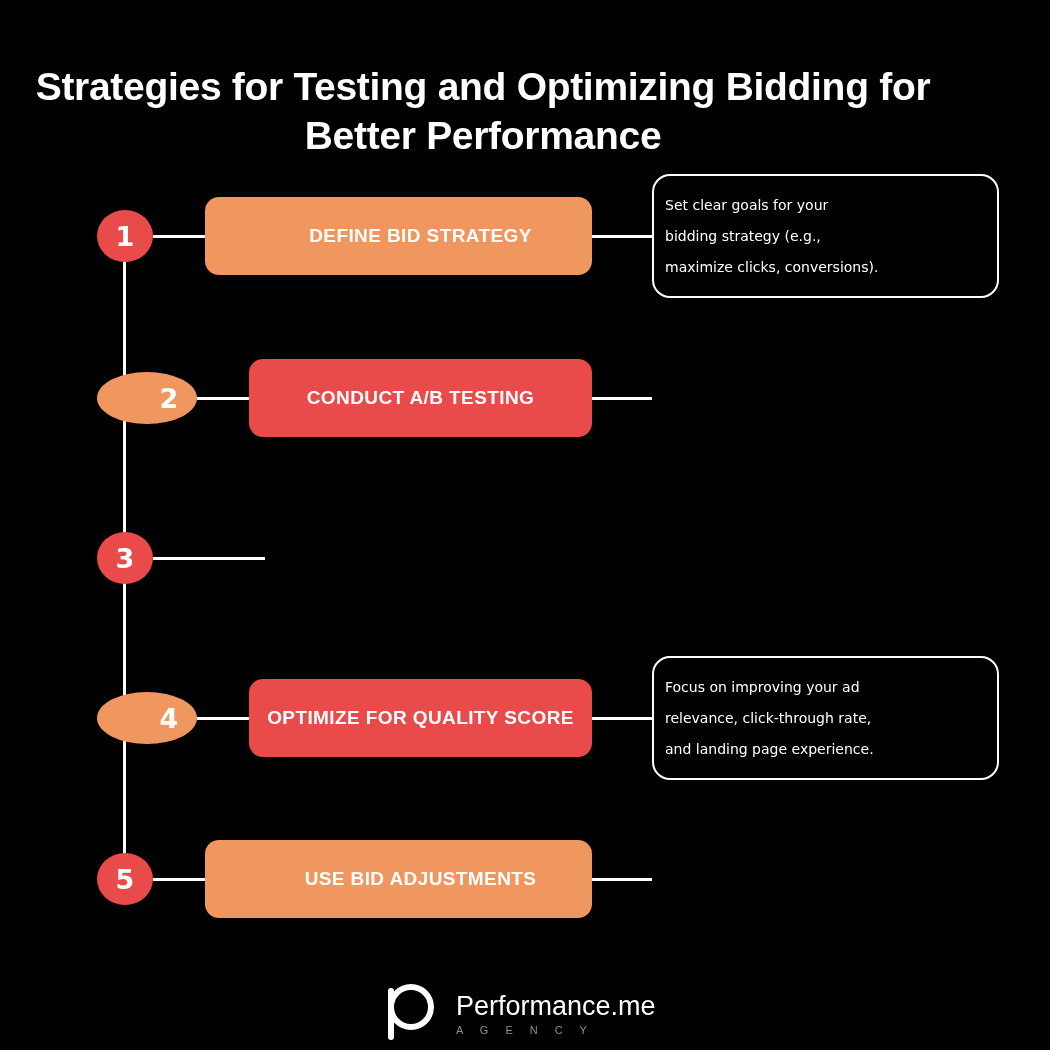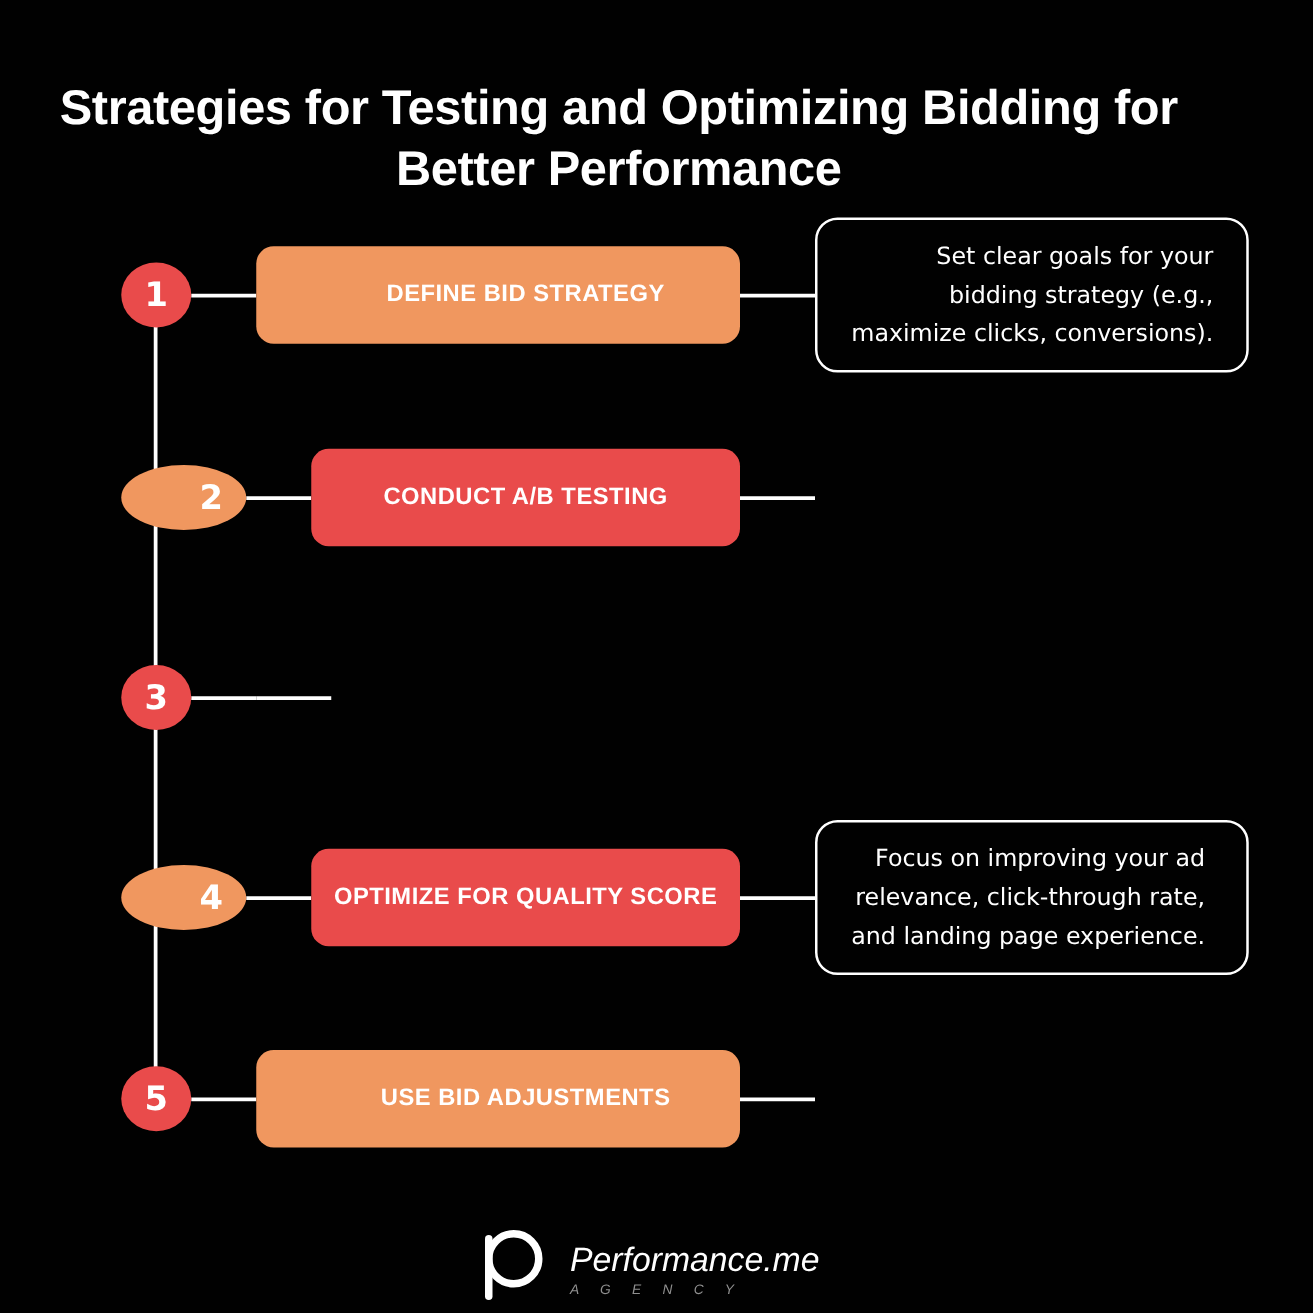--- a/index.html
+++ b/index.html
@@ -16,21 +16,20 @@
     top:36px;left:0;
     width:966px;
     text-align:center;
     font-family:"Liberation Sans","DejaVu Sans",sans-serif;
     font-weight:bold;
     font-size:39px;
     line-height:49px;
     letter-spacing:-0.3px;
     white-space:pre-line;
     color:#fff;
-    margin-left:12px;
   }
   .vline{
     position:absolute;
     left:123px;top:236px;
     width:3px;height:643px;
     background:#fff;
   }
   .row{
     position:absolute;
     left:97px;
@@ -67,37 +66,35 @@
     flex:none;
     box-sizing:border-box;
     width:347px;height:124px;
     border:2px solid #fff;
     border-radius:18px;
     background:#010101;
     display:flex;align-items:center;
     padding:6px 6px 6px 11px;
   }
   .desc-box p{
-    margin:16px;
-    font-size:19px;
+    margin:0;
+    font-size:14px;
     line-height:31px;
     white-space:pre-line;
     color:#fff;
-    text-align:right;
   }
   .bg-red{background:#E94B4B;}
   .bg-orange{background:#F0975F;padding-left:44px;}
   
   .footer{
     position:absolute;
     left:388px;top:984px;
     display:flex;
-    align-items:center;
+    align-items:flex-start;
     gap:20px;
-    font-style:italic;
   }
   .plogo{
     position:relative;
     width:48px;height:56px;
     flex:none;
   }
   .plogo .stem{
     position:absolute;
     left:0;top:4px;
     width:6px;height:52px;

